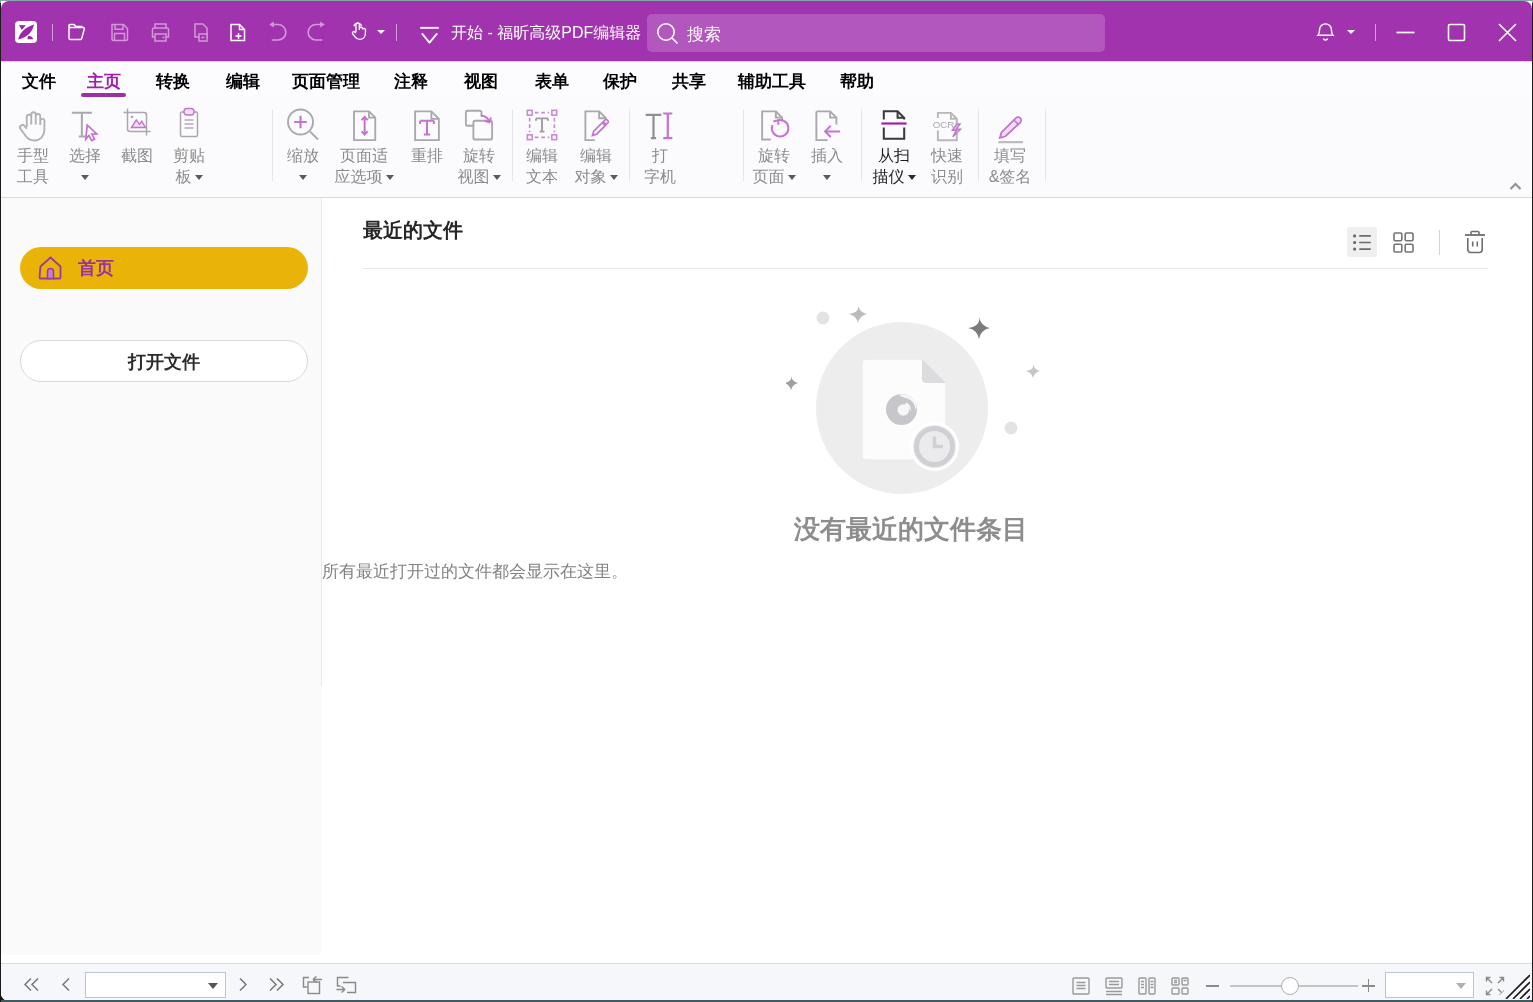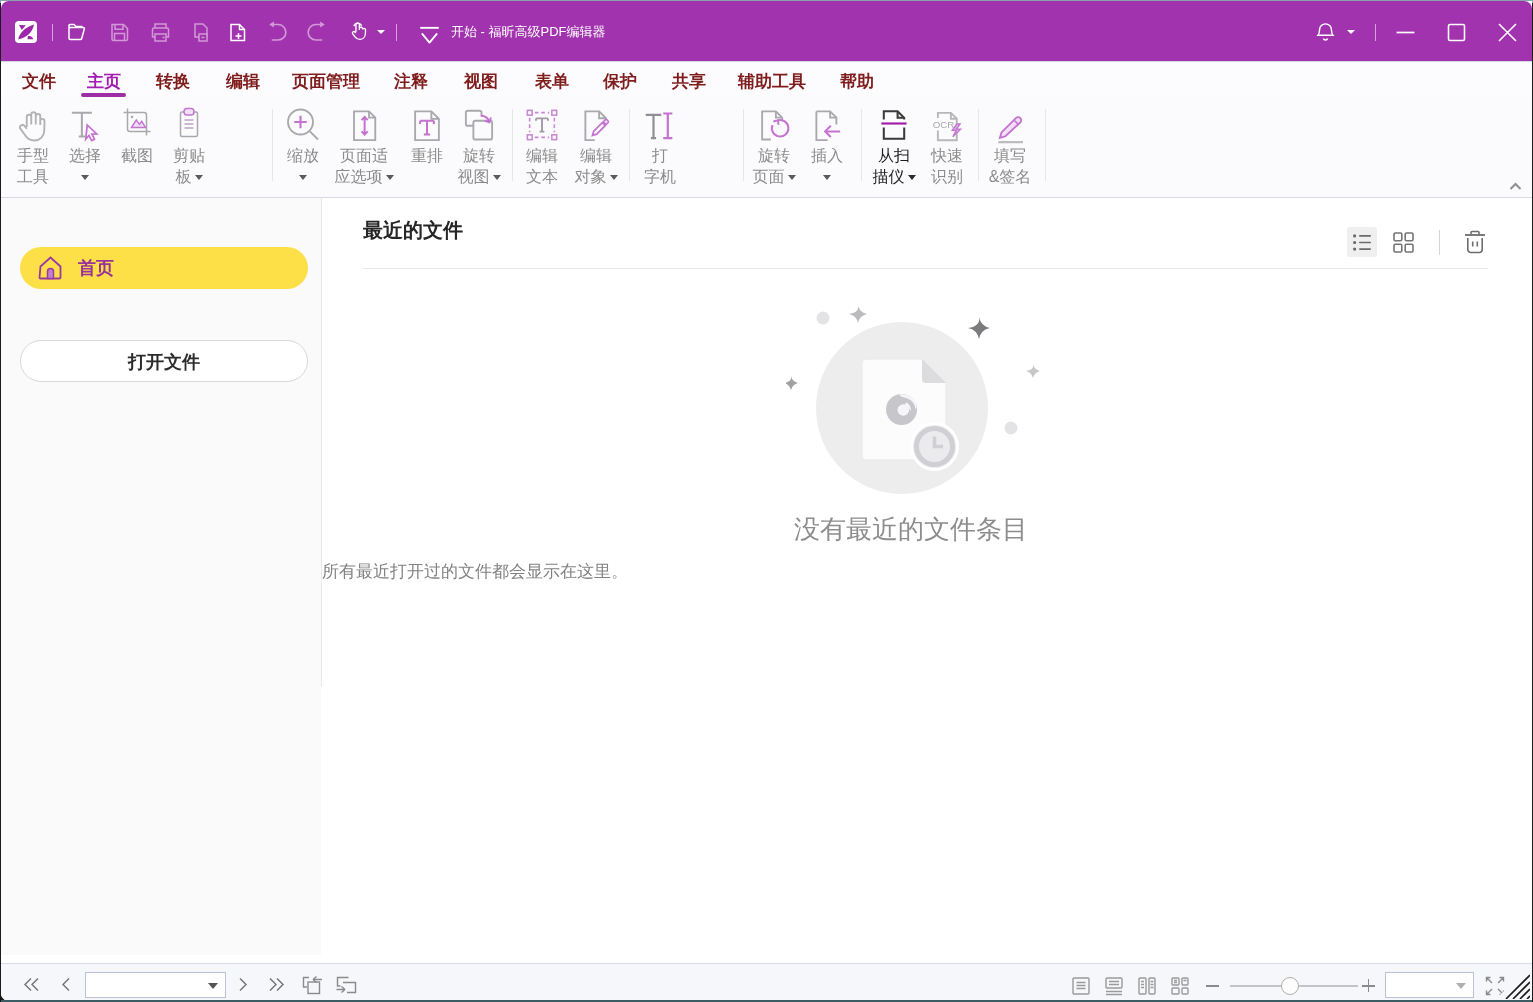--- a/index.html
+++ b/index.html
@@ -7,54 +7,54 @@
   font-family:"Liberation Sans",sans-serif;background:#1b1b1b;}
 .abs{position:absolute;}
 
 #win{position:absolute;left:1px;top:1px;right:1.5px;bottom:0;background:#fff;}
 
 #titlebar{position:absolute;left:0;top:0;right:0;height:60px;background:#a233ae;
   border-radius:8px 8px 0 0;}
 #logo{position:absolute;left:14px;top:20px;width:22px;height:22px;background:#fff;border-radius:4px;}
 .tsep{position:absolute;top:23px;width:1px;height:17px;background:rgba(255,255,255,.55);}
 .ticon{position:absolute;top:20px;width:23px;height:23px;}
-#apptitle{position:absolute;left:450px;top:22px;color:#fff;font-size:13px;white-space:nowrap;}
+#apptitle{position:absolute;left:450px;top:22px;color:#fff;font-size:16px;white-space:nowrap;}
 #searchbox{position:absolute;left:646px;top:12.5px;width:458px;height:38.5px;background:#b257bd;border-radius:5px;}
 #searchtxt{position:absolute;left:40px;top:9px;color:#fdfdfd;font-size:17px;}
 
 #tabrow{position:absolute;left:0;top:60px;right:0;height:36px;background:#fcfbfd;border-top:1px solid #d4d7e1;box-sizing:border-box;}
-.tab{position:absolute;top:8px;font-size:17px;font-weight:bold;color:#7f1d1d;white-space:nowrap;}
+.tab{position:absolute;top:8px;font-size:17px;font-weight:bold;color:#000000;white-space:nowrap;}
 .tab.active{color:#a21caf;}
 #tabunderline{position:absolute;left:80px;top:30.5px;width:45px;height:4.5px;border-radius:2.2px;background:#9c2fa3;}
 
 #ribbon{position:absolute;left:0;top:96px;right:0;height:100px;background:#fbfafc;border-bottom:1px solid #d6dae6;}
 .ritem{position:absolute;top:0;width:70px;height:90px;}
 .ricon{position:absolute;top:10px;left:50%;transform:translateX(-50%);}
 .s12{transform:translateX(-50%) scale(1.2)!important;transform-origin:50% 0;}
 .s125{transform:translateX(-50%) scale(1.25)!important;transform-origin:50% 0;}
 .s13{transform:translateX(-50%) scale(1.3)!important;transform-origin:50% 0;}
 .rlab{position:absolute;top:48px;width:200px;left:50%;transform:translateX(-50%);
   text-align:center;font-size:16px;line-height:21px;color:#8c8c8c;white-space:pre-line;}
 .rlab.dark{color:#1d1d1d;}
 .rsep{position:absolute;top:12px;width:1px;height:72px;background:#e7e5e9;}
 .caret{display:inline-block;width:0;height:0;border-left:4.5px solid transparent;border-right:4.5px solid transparent;border-top:5px solid #5a5a5a;vertical-align:2px;margin-left:3px;}
 #collapse{position:absolute;right:10px;top:83px;color:#9a9a9a;font-size:12px;}
 
 #sidebar{position:absolute;left:0;top:197px;width:320px;height:757px;background:#fafafa;}
 #sidebarborder{position:absolute;left:320px;top:197px;width:1px;height:489px;background:#e9e9e9;}
-#homebtn{position:absolute;left:19px;top:49px;width:288px;height:42px;background:#fde047;border-radius:21px;}
+#homebtn{position:absolute;left:19px;top:49px;width:288px;height:42px;background:#eab308;border-radius:21px;}
 #homebtn span{position:absolute;left:58px;top:9px;font-size:18px;font-weight:bold;color:#99339e;}
 #openbtn{position:absolute;left:19px;top:142px;width:288px;height:42px;background:#fff;border:1px solid #d9d9d9;border-radius:21px;box-sizing:border-box;}
 #openbtn span{position:absolute;left:50%;transform:translateX(-50%);top:9px;font-size:18px;font-weight:bold;color:#2b2b2b;white-space:nowrap;}
 #main{position:absolute;left:321px;top:197px;right:0;height:757px;background:#fff;}
 #recenthdr{position:absolute;left:41px;top:19px;font-size:20px;font-weight:bold;color:#262626;}
 #hdrline{position:absolute;left:41px;top:70px;right:44px;height:1px;background:#e8e8e8;}
 
 #bigcircle{position:absolute;left:494px;top:124px;width:172px;height:172px;border-radius:50%;background:#ededee;}
-#emptytitle{position:absolute;left:0;width:1178px;top:314px;text-align:center;font-size:26px;color:#8d8d8d;}
+#emptytitle{position:absolute;left:0;width:1178px;top:314px;text-align:center;font-size:26px;color:#8d8d8d;font-weight:bold;}
 #emptysub{position:absolute;left:0;width:1178px;top:362px;text-align:left;font-size:17px;color:#828282;}
 
 #statusbar{position:absolute;left:0;top:962px;right:0;height:37.5px;background:#f6f7fa;border-top:1px solid #d9dce6;box-sizing:border-box;}
 #bottomframe{position:absolute;left:0;bottom:0;width:100%;height:2.5px;background:#3a5c62;}
 .combo{position:absolute;background:#fff;border:1px solid #bac3da;box-sizing:border-box;}
 .ticon.dim{opacity:.5;}
 .wcaret{position:absolute;width:0;height:0;border-left:4px solid transparent;border-right:4px solid transparent;border-top:4.5px solid #fff;}
 </style>
 </head>
 <body>
@@ -101,20 +101,27 @@
         <path d="M7.6 8.5 a4.6 4.6 0 0 1 9 0" opacity=".9"></path>
         <path d="M10 15 V6.8 a2 2 0 0 1 4 0 V13 m0 0 v-1.6 a1.9 1.9 0 0 1 3.8 .3 m0 .6 a1.8 1.8 0 0 1 3.5 .6 l-.3 5 a6.3 6.3 0 0 1-6.3 6 c-2.9 0-4.3-.9-5.8-3 l-2.8-3.7 a1.7 1.7 0 0 1 2.7-2 l1.2 1.4"></path>
       </svg>
     <div class="wcaret" style="left:376px;top:29px"></div>
     <div class="tsep" style="left:395px"></div>
     <svg class="ticon" style="left:417px;top:23px" width="21" height="19" viewBox="0 0 21 19" fill="none" stroke="#fff" stroke-width="1.7">
         <path d="M2 2.5 h17"></path>
         <path d="M3.5 7.5 l7 8.5 7-8.5" stroke-linejoin="round"></path>
       </svg>
     <div id="apptitle">开始 - 福昕高级PDF编辑器</div>
+    <div id="searchbox">
+      <svg style="position:absolute;left:9px;top:8px" width="24" height="24" viewBox="0 0 24 24" fill="none" stroke="#fff" stroke-width="1.6">
+          <circle cx="10" cy="10" r="8.2"></circle>
+          <path d="M16 16 L21.5 21.5"></path>
+        </svg>
+      <div id="searchtxt">搜索</div>
+    </div>
     <svg class="ticon" style="left:1313px;top:20px" width="24" height="24" viewBox="0 0 24 24" fill="none" stroke="#fff" stroke-width="1.5">
         <path d="M12 3 a6.2 6.2 0 0 1 6.2 6.2 c0 4 1.6 5.6 1.6 5.6 H4.2 s1.6-1.6 1.6-5.6 A6.2 6.2 0 0 1 12 3 Z"></path>
         <path d="M9.8 18.2 a2.3 2.3 0 0 0 4.4 0"></path>
       </svg>
     <div class="wcaret" style="left:1346px;top:29px"></div>
     <div class="tsep" style="left:1374px"></div>
     <svg class="ticon" style="left:1393px" viewBox="0 0 23 23" stroke="#fff" stroke-width="1.7">
         <path d="M2.5 11.5 h18"></path>
       </svg>
     <svg class="ticon" style="left:1444px" viewBox="0 0 23 23" fill="none" stroke="#fff" stroke-width="1.6">

